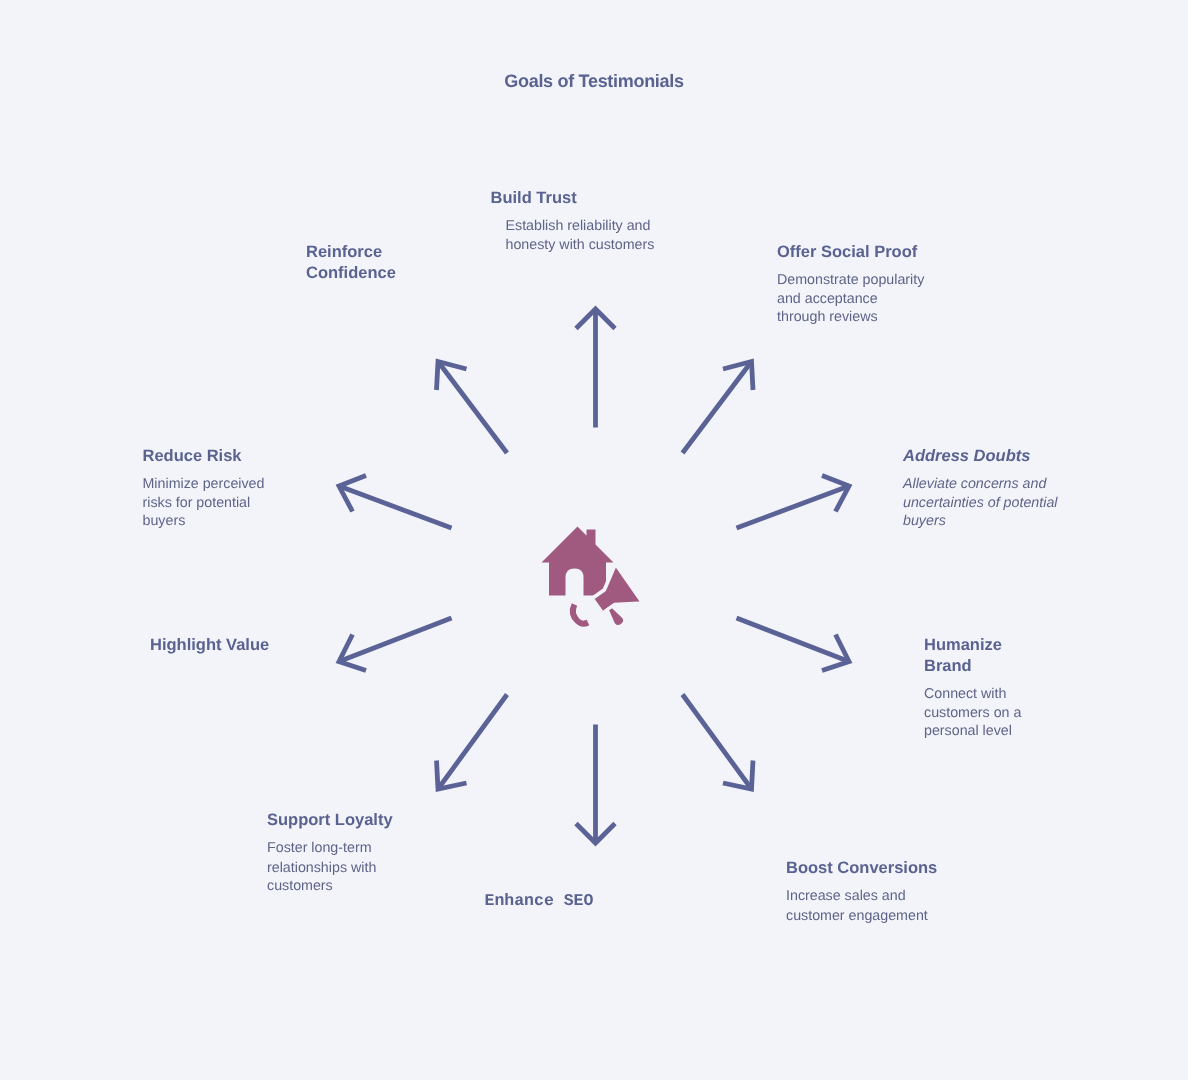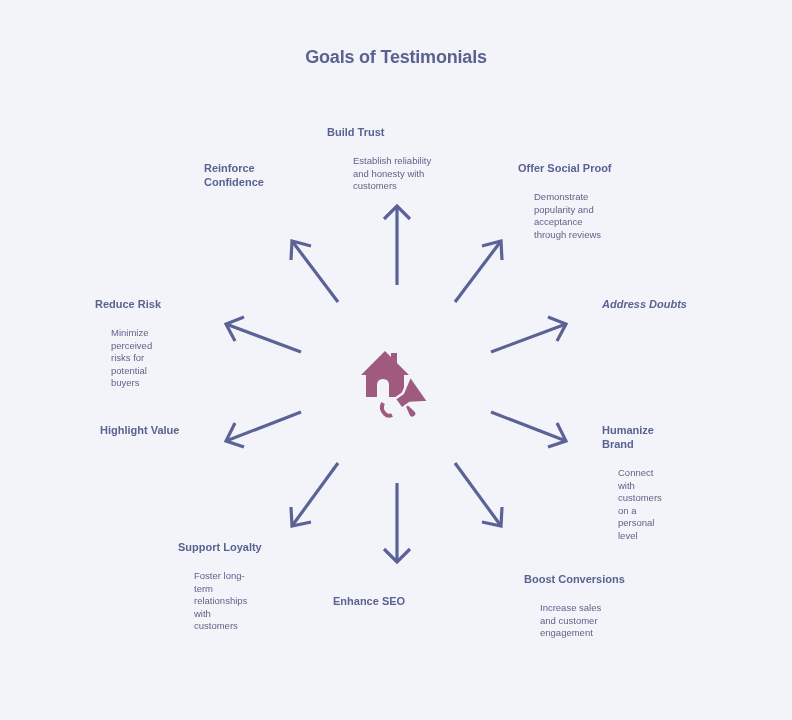--- a/index.html
+++ b/index.html
@@ -2,29 +2,29 @@
 <html><head>
 <meta charset="utf-8">
 <style>
   html, body { margin:0; padding:0; }
   body {
     width:792px; height:720px; background:#f3f4fa; position:relative; overflow:hidden;
     font-family:"Liberation Sans", sans-serif; color:#5a6290;
   }
   .title {
     position:absolute; left:0; width:792px; top:47px; text-align:center;
-    font-size:18px; font-weight:bold; color:#5a6290; letter-spacing:-0.2px;
+    font-size:12px; font-weight:bold; color:#5a6290; letter-spacing:-0.2px;
   }
   svg.arrows { position:absolute; left:0; top:0; }
   .node { position:absolute; }
   .node h3 {
     margin:0 0 6px 0; font-size:11px; font-weight:bold; color:#5a6290; line-height:14px;
   }
   .node p {
-    margin:16px; font-size:9.5px; color:#5e6488; line-height:12.5px;
+    margin:0; font-size:9.5px; color:#5e6488; line-height:12.5px;
   }
   .left { text-align:left; }
   .center { text-align:left; }
   .right { text-align:left; }
   .hub { position:absolute; left:358px; top:345px; width:80px; height:75px; }
 </style>
 </head>
 <body>
 
 <div class="title">Goals of Testimonials</div>
@@ -92,33 +92,34 @@
   <p style="padding:0 10px;">Establish reliability and honesty with customers</p>
 </div>
 
 <div class="node right" style="left:518px; top:161px; width:100px;">
   <h3>Offer Social Proof</h3>
   <p>Demonstrate popularity and acceptance through reviews</p>
 </div>
 
 <div class="node right" style="left:602px; top:297px; width:108px;font-style:italic;">
   <h3>Address Doubts</h3>
+  <p>Alleviate concerns and uncertainties of potential buyers</p>
 </div>
 
-<div class="node right" style="left:602px; top:423px; width:80px;">
+<div class="node right" style="left:616px; top:423px; width:80px;">
   <h3>Humanize Brand</h3>
   <p>Connect with customers on a personal level</p>
 </div>
 
 <div class="node right" style="left:524px; top:572px; width:110px;">
   <h3>Boost Conversions</h3>
   <p>Increase sales and customer engagement</p>
 </div>
 
-<div class="node center" style="left:333px; top:594px; width:120px;">
+<div class="node center" style="left:323px; top:594px; width:120px;font-family:Liberation Mono, monospace;">
   <h3>Enhance SEO</h3>
 </div>
 
 <div class="node left" style="left:178px; top:540px; width:90px;">
   <h3>Support Loyalty</h3>
   <p>Foster long-term relationships with customers</p>
 </div>
 
 <div class="node left" style="left:100px; top:423px; width:90px;">
   <h3>Highlight Value</h3>

